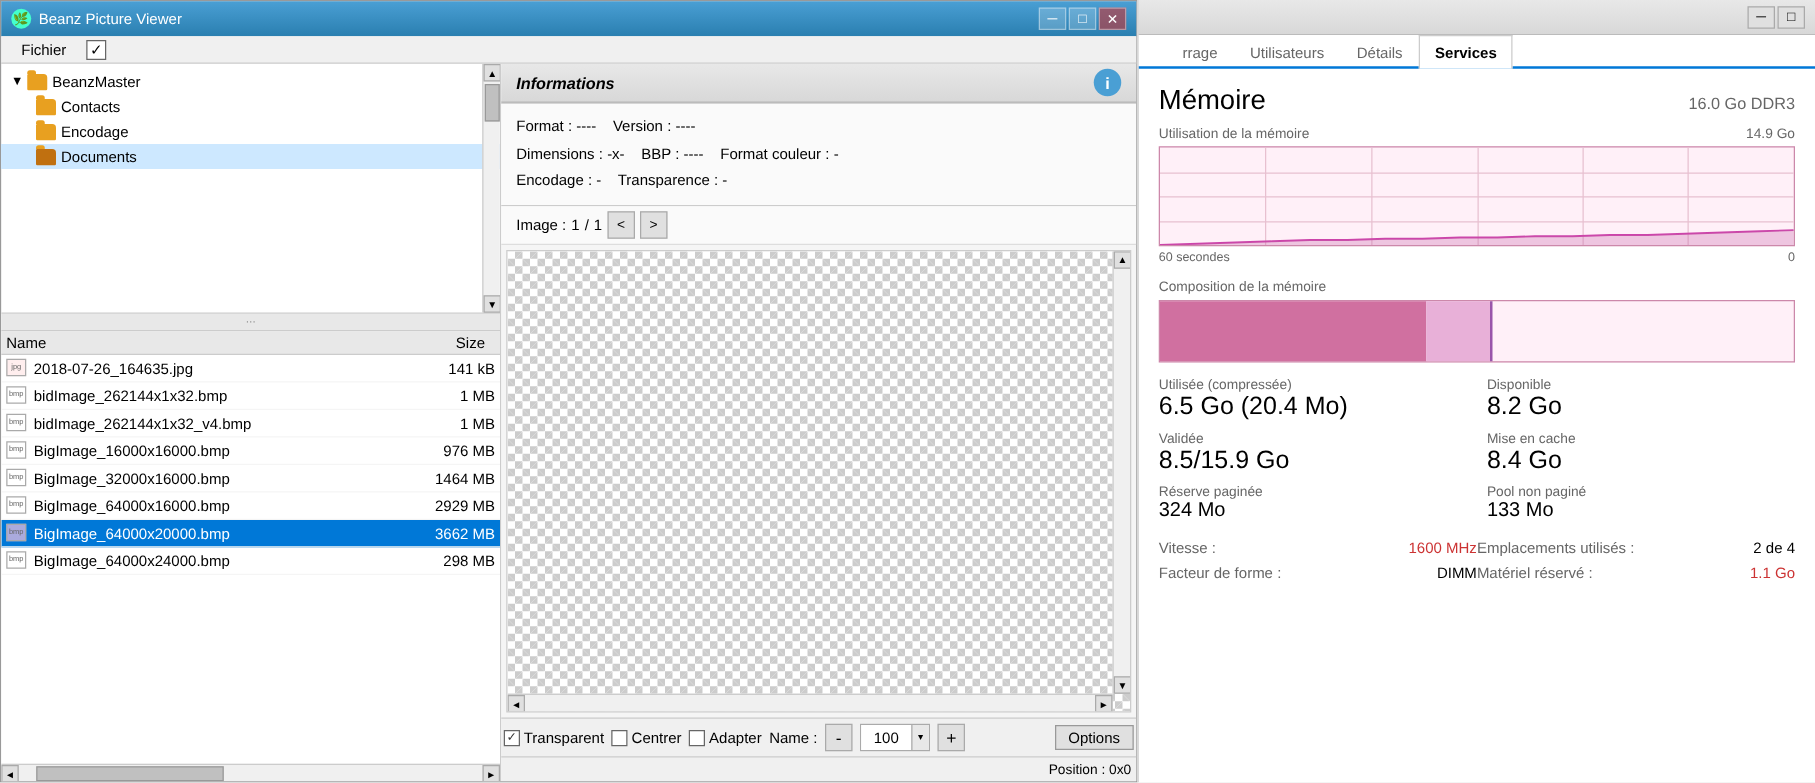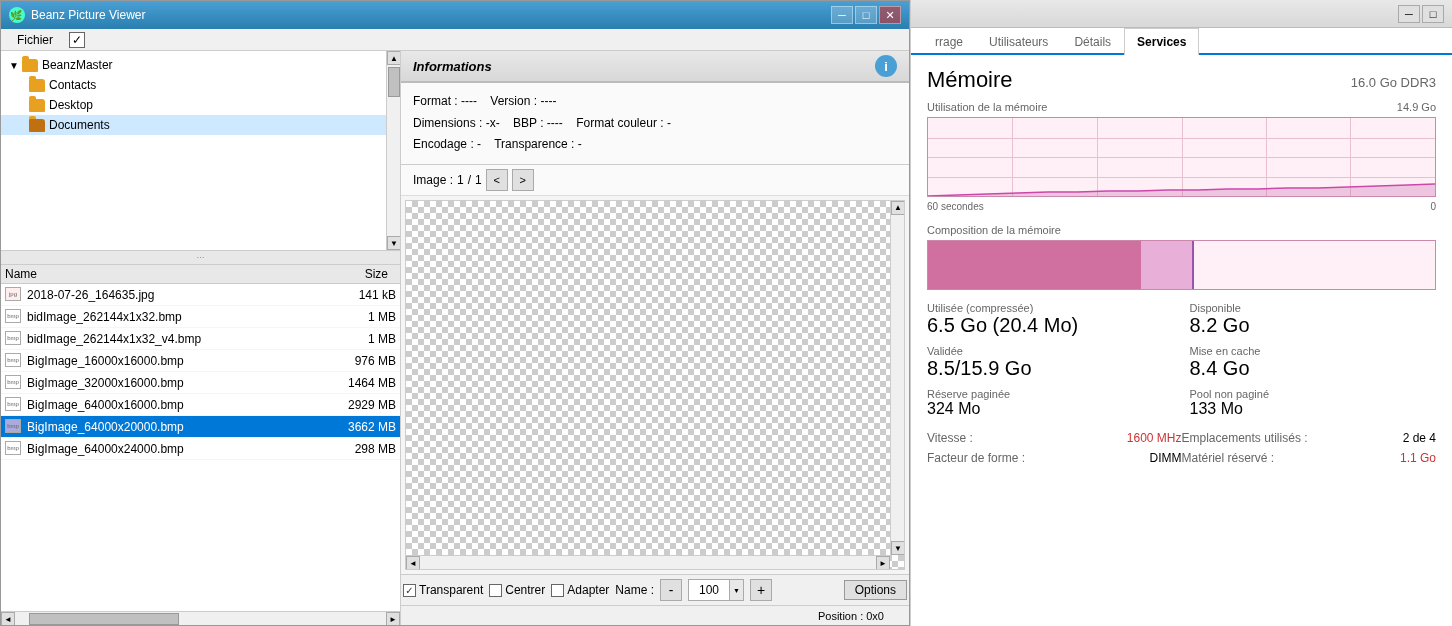--- a/index.html
+++ b/index.html
@@ -341,21 +341,21 @@
       background: #e0e0e0;
       border: 1px solid #999;
       cursor: pointer;
       font-size: 12px;
       margin-left: auto;
     }
 
     .status-bar {
       background: #f0f0f0;
       border-top: 1px solid #ccc;
-      padding: 2px 25px;
+      padding: 2px 4px;
       font-size: 11px;
       height: 20px;
       display: flex;
       align-items: center;
       justify-content: flex-end;
     }
 
     
     #taskman-window {
       flex: 1;
@@ -384,21 +384,21 @@
       background: #e0e0e0;
       border: 1px solid #aaa;
       display: flex; align-items: center; justify-content: center;
       font-size: 11px;
       cursor: pointer;
     }
 
     .taskman-tabs {
       display: flex;
       border-bottom: 2px solid #0078d7;
-      padding: 0 11px;
+      padding: 0 22px;
       background: white;
     }
     .tab {
       padding: 6px 12px;
       font-size: 12px;
       cursor: pointer;
       border: 1px solid transparent;
       border-bottom: none;
       margin-bottom: -2px;
       color: #666;
@@ -557,21 +557,21 @@
           <span style="margin-right:3px;font-size:10px;">▼</span>
           <div class="folder-icon"></div>
           <span>BeanzMaster</span>
         </div>
         <div class="tree-item" style="padding-left:28px;">
           <div class="folder-icon"></div>
           <span>Contacts</span>
         </div>
         <div class="tree-item" style="padding-left:28px;">
           <div class="folder-icon"></div>
-          <span>Desktop</span>
+          <span>Encodage</span>
         </div>
         <div class="tree-item selected" style="padding-left:28px;">
           <div class="folder-icon" style="background:#c07010;"></div>
           <span>Documents</span>
         </div>
         <div style="position:absolute;right:0;top:0;width:14px;height:100%;background:#f0f0f0;border-left:1px solid #ccc;">
           <div style="width:14px;height:14px;background:#e0e0e0;border:1px solid #aaa;display:flex;align-items:center;justify-content:center;font-size:8px;">▲</div>
           <div style="width:12px;height:30px;background:#c0c0c0;border:1px solid #999;margin:2px 1px;"></div>
           <div style="position:absolute;bottom:0;width:14px;height:14px;background:#e0e0e0;border:1px solid #aaa;display:flex;align-items:center;justify-content:center;font-size:8px;">▼</div>
         </div>

